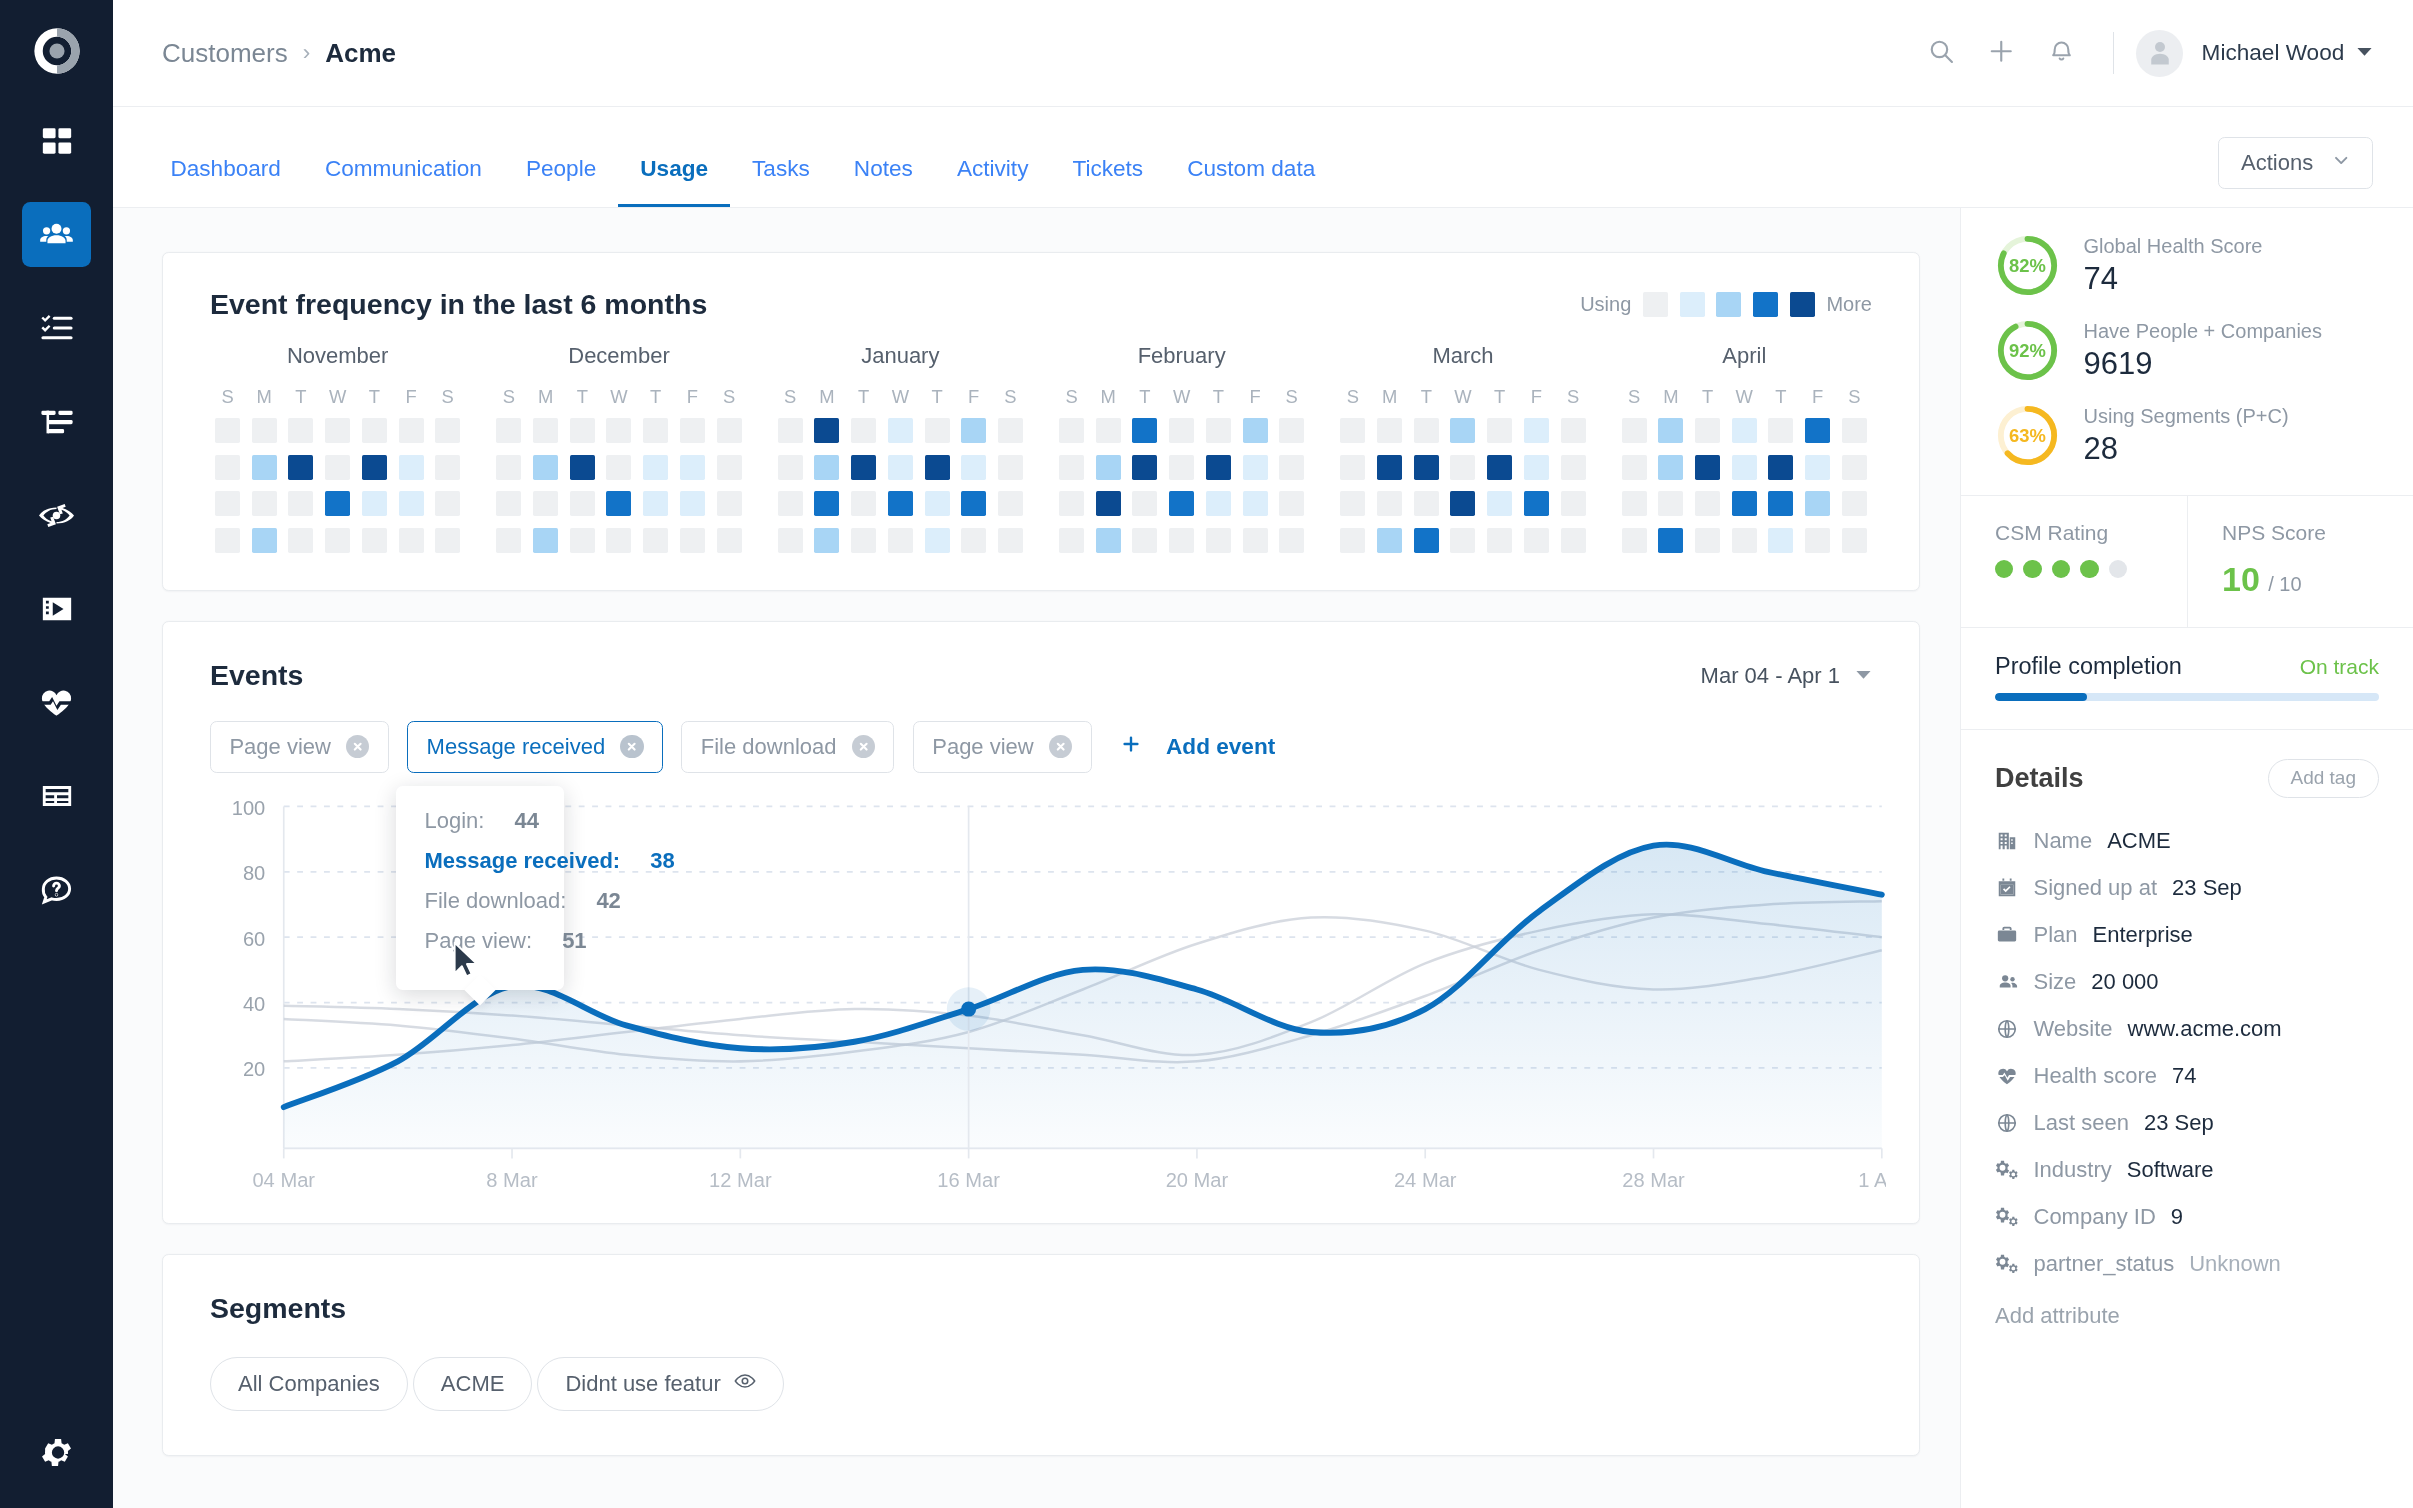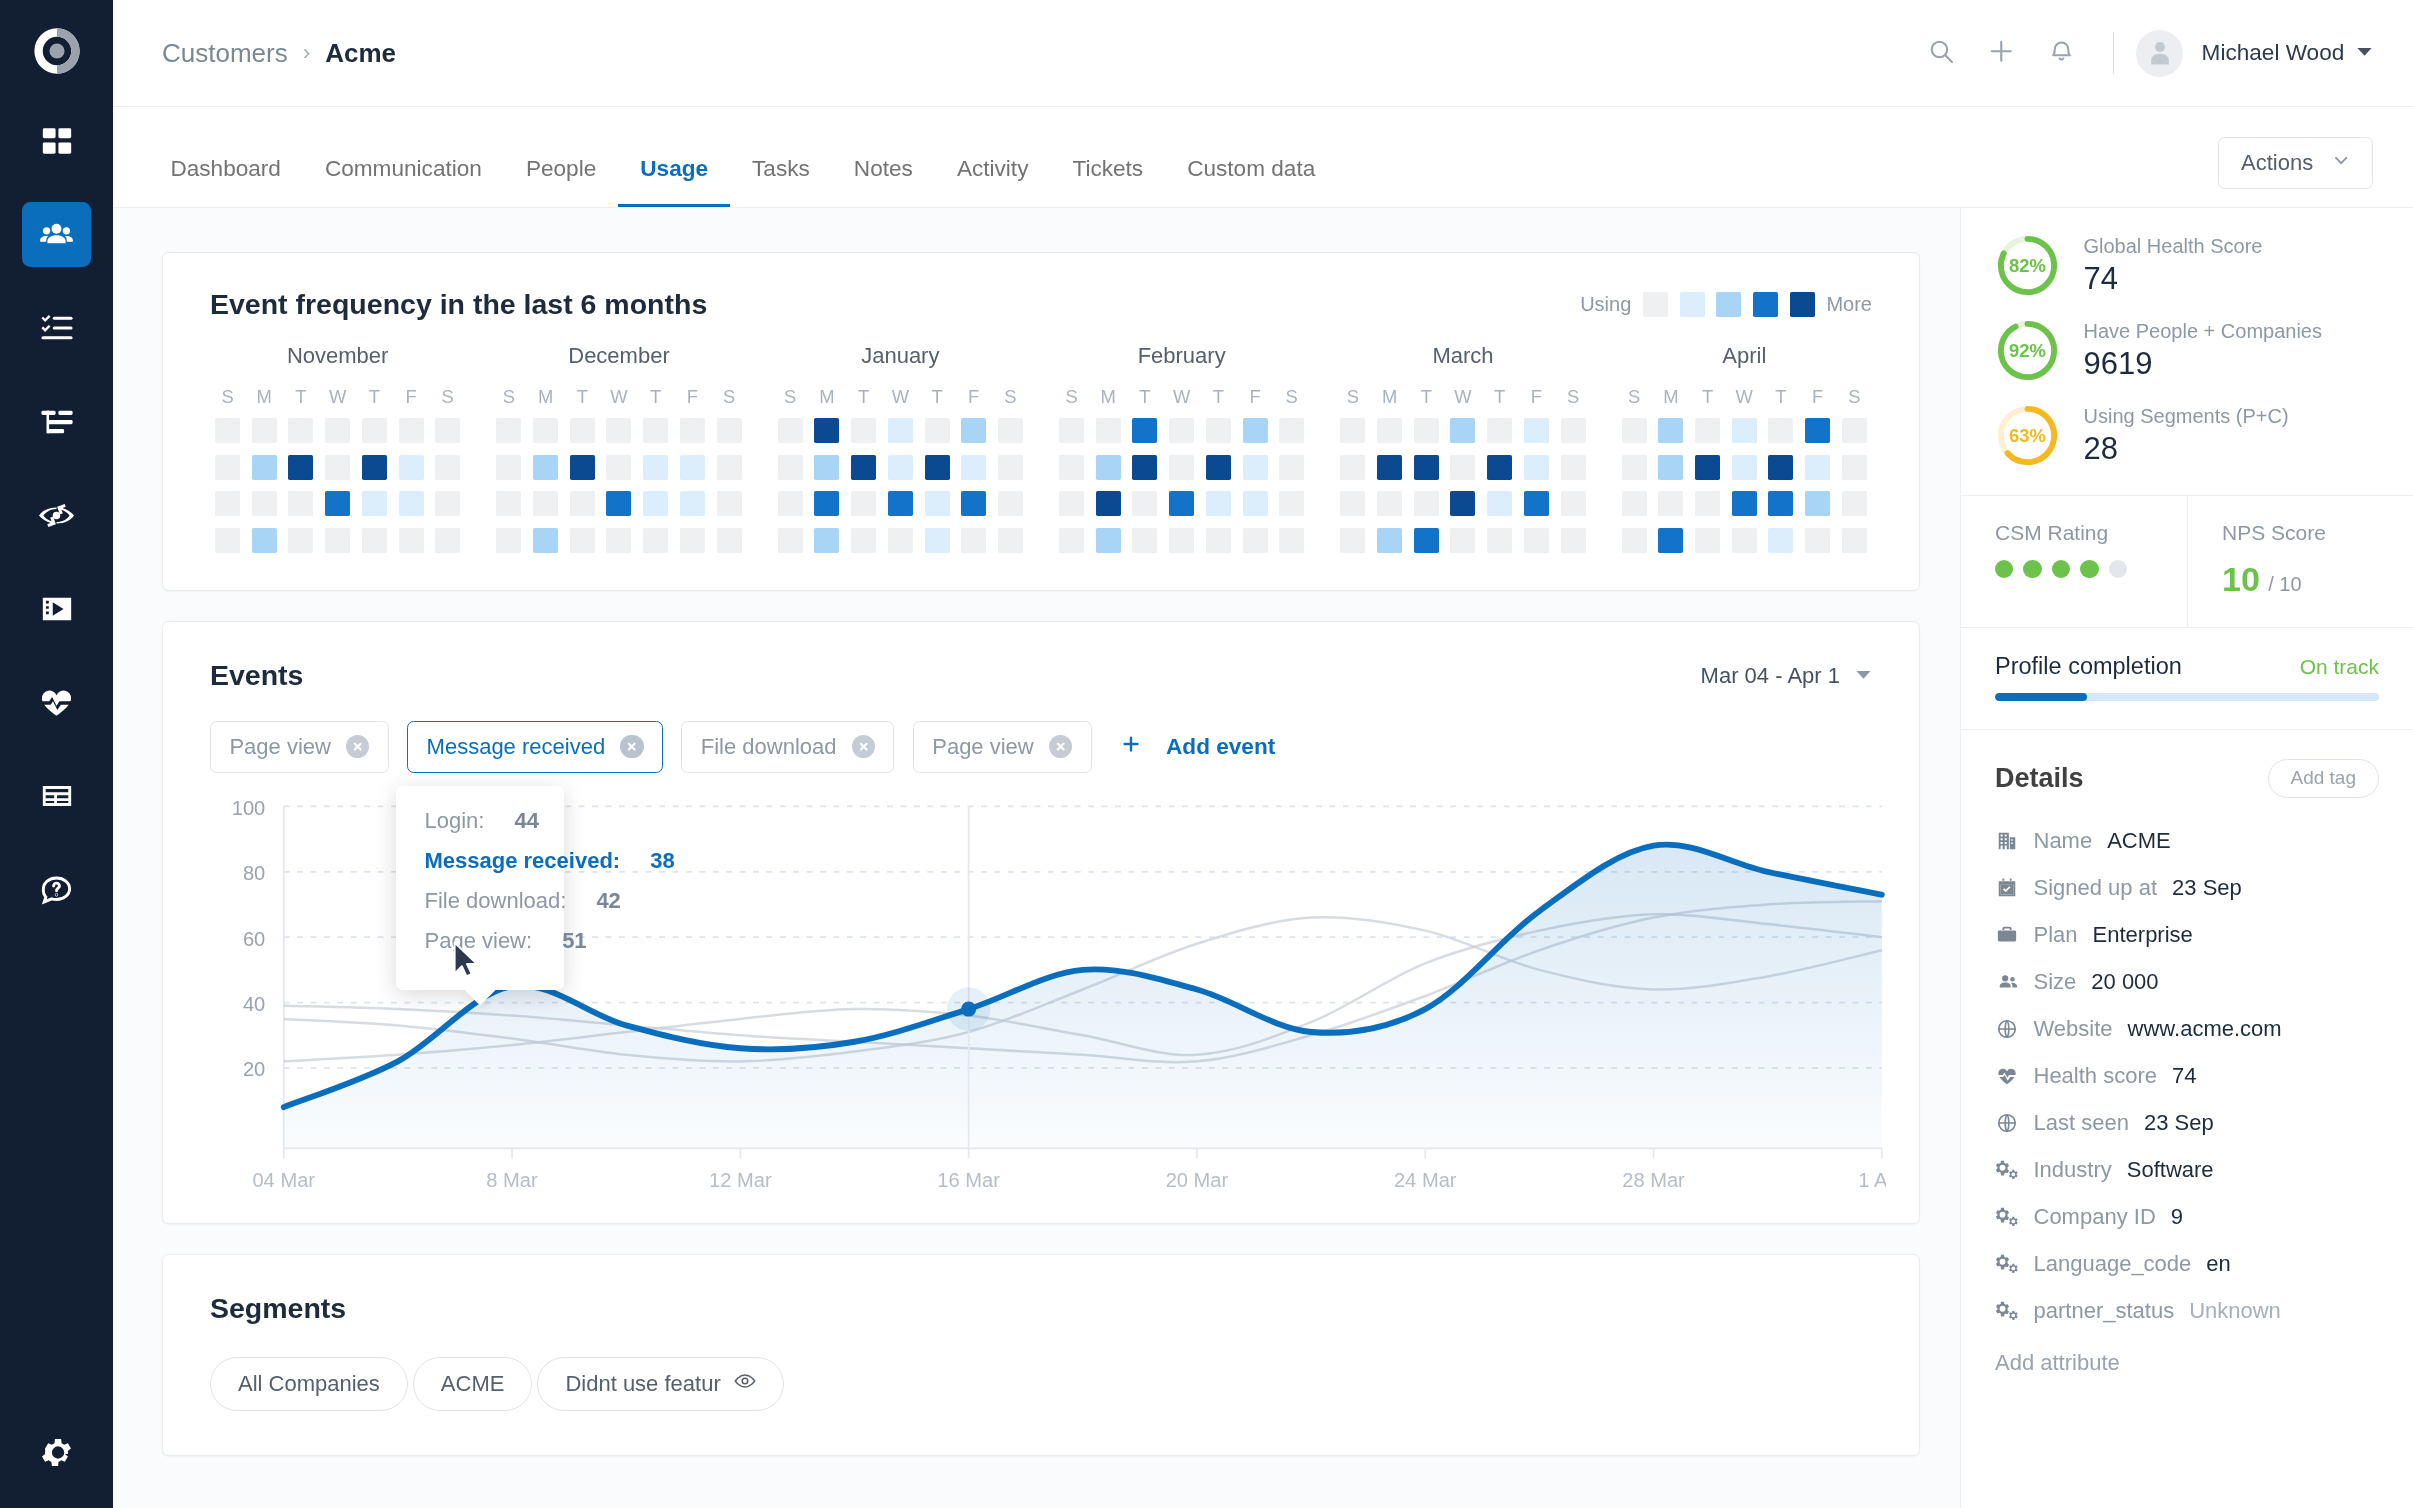--- a/index.html
+++ b/index.html
@@ -50,21 +50,21 @@
   .user-name { font-size: 22.6px; color: #2c3a4b; }
   .caret-down { margin-left: 11.7px; }
 
   
   .tabsbar {
     height: 101px; background: #fff; border-bottom: 0.8px solid #eceef1;
     display: flex; align-items: flex-end; padding: 0 40px 0 49px; flex: 0 0 101px;
   }
   .tabs { display: flex; align-items: flex-end; gap: 0; height: 100%; }
   .tab {
-    font-size: 22.6px; color: #737373; padding: 0 22px 23.5px 22px;
+    font-size: 22.6px; color: #3b82f6; padding: 0 22px 23.5px 22px;
     border-bottom: 3.4px solid transparent; line-height: 1; white-space: nowrap;
   }
   .tab:first-child { padding-left: 8.4px; }
   .tab.active { color: #0a6ebd; border-bottom-color: #0a6ebd; font-weight: 600; }
   .actions-btn {
     margin-left: auto; margin-bottom: 18.4px;
     border: 0.8px solid #dfe3e8; border-radius: 6.7px; height: 52px;
     display: flex; align-items: center; gap: 18.4px; padding: 0 22px;
     font-size: 22px; color: #56606d; background: #fff;
   }
@@ -960,30 +960,20 @@
                 <span class="det-key">Company ID</span>
                 <span class="det-val">9</span>
               </div>
               <div class="det-row">
                 <span class="det-ico">
                   <svg width="22" height="22" viewBox="0 0 24 24" fill="#7b8794">
                     <path d="M12.6 10.4a6 6 0 0 0 0-1.7l1.7-1.3-1.7-2.9-2 .8a6 6 0 0 0-1.5-.9L8.8 2H5.4l-.3 2.4c-.5.2-1 .5-1.5.9l-2-.8-1.7 2.9 1.7 1.3a6 6 0 0 0 0 1.7l-1.7 1.3 1.7 2.9 2-.8c.5.4 1 .7 1.5.9L5.4 18h3.4l.3-2.4c.5-.2 1-.5 1.5-.9l2 .8 1.7-2.9-1.7-1.2zM7.1 12.8a3.2 3.2 0 1 1 0-6.4 3.2 3.2 0 0 1 0 6.4z"></path>
                     <path d="M22.5 17.3a4 4 0 0 0 0-1.1l1.1-.9-1.1-1.9-1.3.5c-.3-.2-.7-.4-1-.6l-.2-1.6h-2.2l-.2 1.6c-.4.1-.7.3-1 .6l-1.3-.5-1.1 1.9 1.1.9a4 4 0 0 0 0 1.1l-1.1.9 1.1 1.9 1.3-.5c.3.2.7.4 1 .6l.2 1.6h2.2l.2-1.6c.4-.1.7-.3 1-.6l1.3.5 1.1-1.9-1.1-.9zm-3.6 1.6a2.1 2.1 0 1 1 0-4.2 2.1 2.1 0 0 1 0 4.2z"></path>
                   </svg>
                 </span>
-                <span class="det-key">Language_code</span>
-                <span class="det-val">en</span>
-              </div>
-              <div class="det-row">
-                <span class="det-ico">
-                  <svg width="22" height="22" viewBox="0 0 24 24" fill="#7b8794">
-                    <path d="M12.6 10.4a6 6 0 0 0 0-1.7l1.7-1.3-1.7-2.9-2 .8a6 6 0 0 0-1.5-.9L8.8 2H5.4l-.3 2.4c-.5.2-1 .5-1.5.9l-2-.8-1.7 2.9 1.7 1.3a6 6 0 0 0 0 1.7l-1.7 1.3 1.7 2.9 2-.8c.5.4 1 .7 1.5.9L5.4 18h3.4l.3-2.4c.5-.2 1-.5 1.5-.9l2 .8 1.7-2.9-1.7-1.2zM7.1 12.8a3.2 3.2 0 1 1 0-6.4 3.2 3.2 0 0 1 0 6.4z"></path>
-                    <path d="M22.5 17.3a4 4 0 0 0 0-1.1l1.1-.9-1.1-1.9-1.3.5c-.3-.2-.7-.4-1-.6l-.2-1.6h-2.2l-.2 1.6c-.4.1-.7.3-1 .6l-1.3-.5-1.1 1.9 1.1.9a4 4 0 0 0 0 1.1l-1.1.9 1.1 1.9 1.3-.5c.3.2.7.4 1 .6l.2 1.6h2.2l.2-1.6c.4-.1.7-.3 1-.6l1.3.5 1.1-1.9-1.1-.9zm-3.6 1.6a2.1 2.1 0 1 1 0-4.2 2.1 2.1 0 0 1 0 4.2z"></path>
-                  </svg>
-                </span>
                 <span class="det-key">partner_status</span>
                 <span class="det-val muted">Unknown</span>
               </div>
             </div>
           <div class="add-attr">Add attribute</div>
         </div>
 
       </div>
     </div>
   </div>

